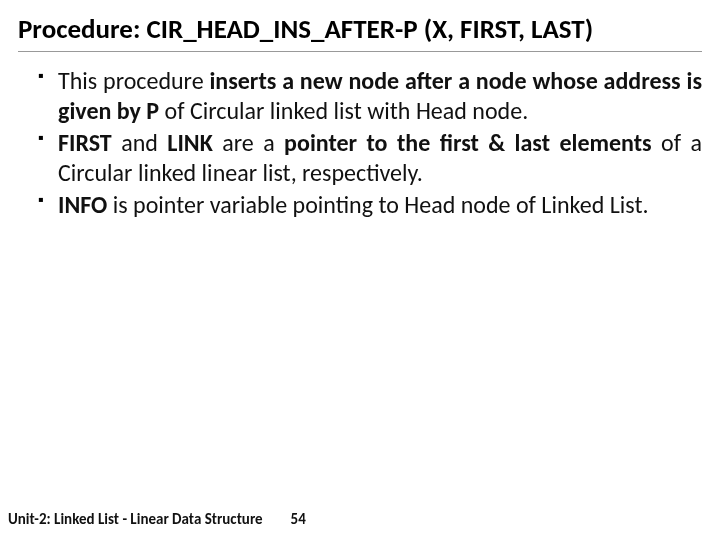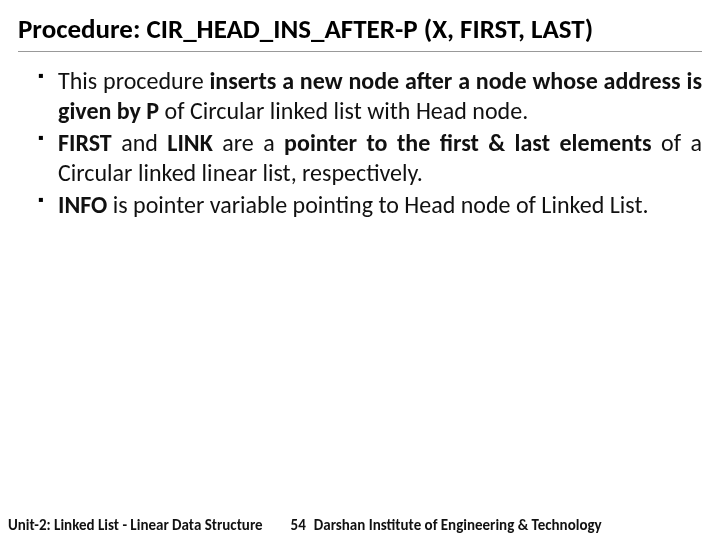--- a/index.html
+++ b/index.html
@@ -47,21 +47,21 @@
     color: #000;
   }
   ul.bullets li b { font-weight: 700; }
   .footer {
     position: absolute;
     left: 0;
     bottom: 0;
     width: 720px;
     height: 30px;
     display: flex;
-    align-items: center;
+    align-items: flex-start;
     font-size: 15px;
     font-weight: 600;
     color: #111;
   }
   .footer .left {
     padding-left: 8px;
     flex: 0 0 auto;
   }
   .footer .page {
     flex: 0 0 auto;
@@ -82,15 +82,14 @@
     <ul class="bullets">
       <li>This procedure <b>inserts a new node  after a node whose address is given by P</b> of Circular linked list with Head node.</li>
       <li><b>FIRST</b> and <b>LINK</b> are a <b>pointer to the first &amp; last elements</b> of a Circular linked linear list, respectively.</li>
       <li><b>INFO</b> is pointer variable pointing to Head node of Linked List.</li>
     </ul>
   </div>
 
   <div class="footer">
     <span class="left">Unit-2: Linked List - Linear Data Structure</span>
     <span class="page">54</span>
-    <span class="right">Darshan Institute of Engineering &amp; Technology</span>
   </div>
 </div>
 
 </body></html>

